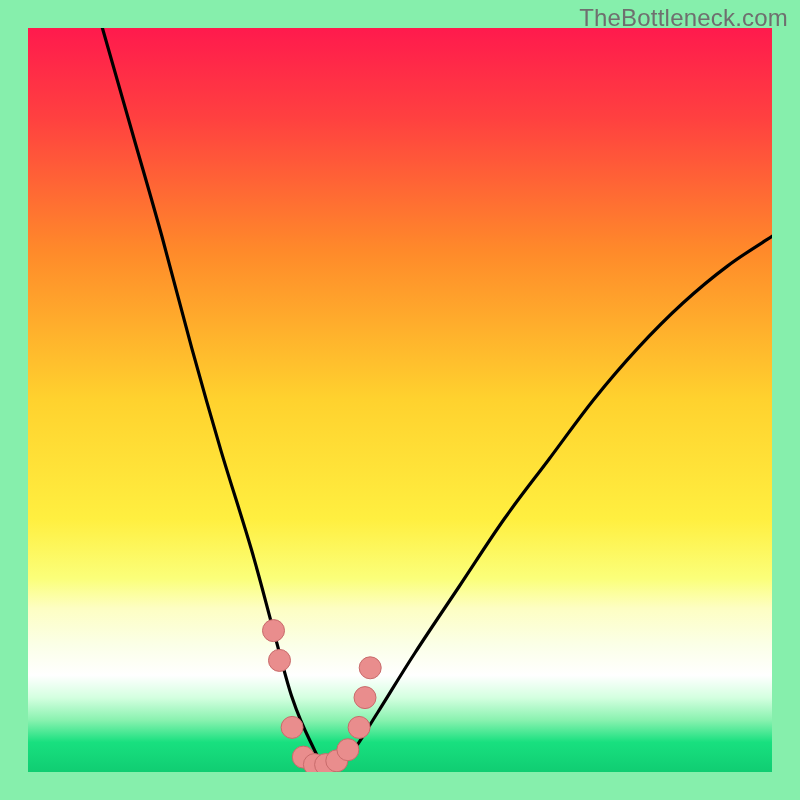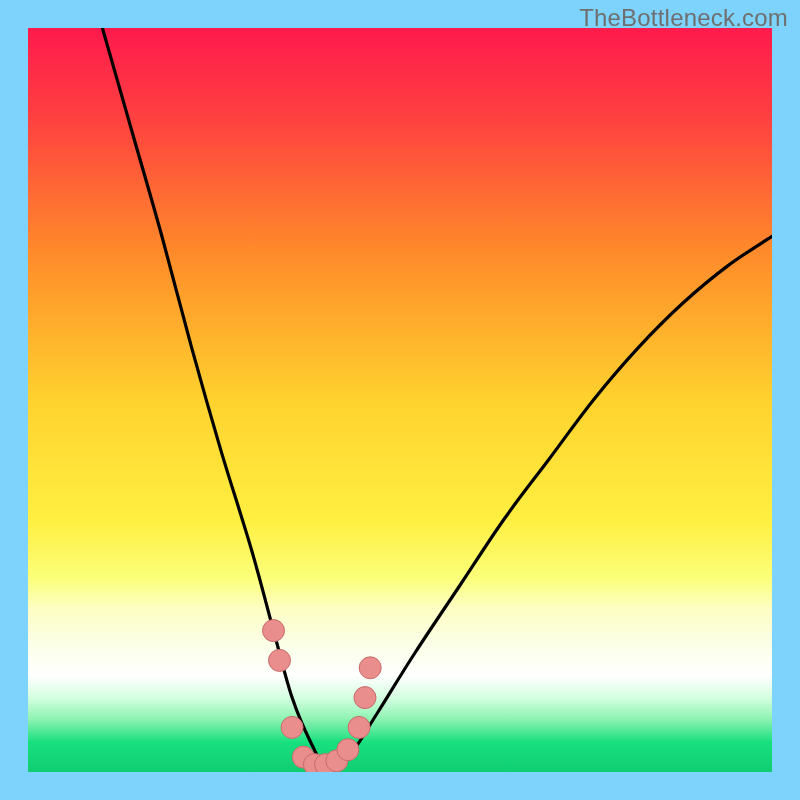--- a/index.html
+++ b/index.html
@@ -10,21 +10,21 @@
     background: #000;
     overflow: hidden;
     font-family: Arial, Helvetica, sans-serif;
   }
   .frame {
     position: absolute;
     top: 0;
     left: 0;
     width: 800px;
     height: 800px;
-    background: #7dd3fc;
+    background: #86efac;
   }
   .plot {
     position: absolute;
     top: 28px;
     left: 28px;
     width: 744px;
     height: 744px;
     overflow: hidden;
   }
   .gradient {

